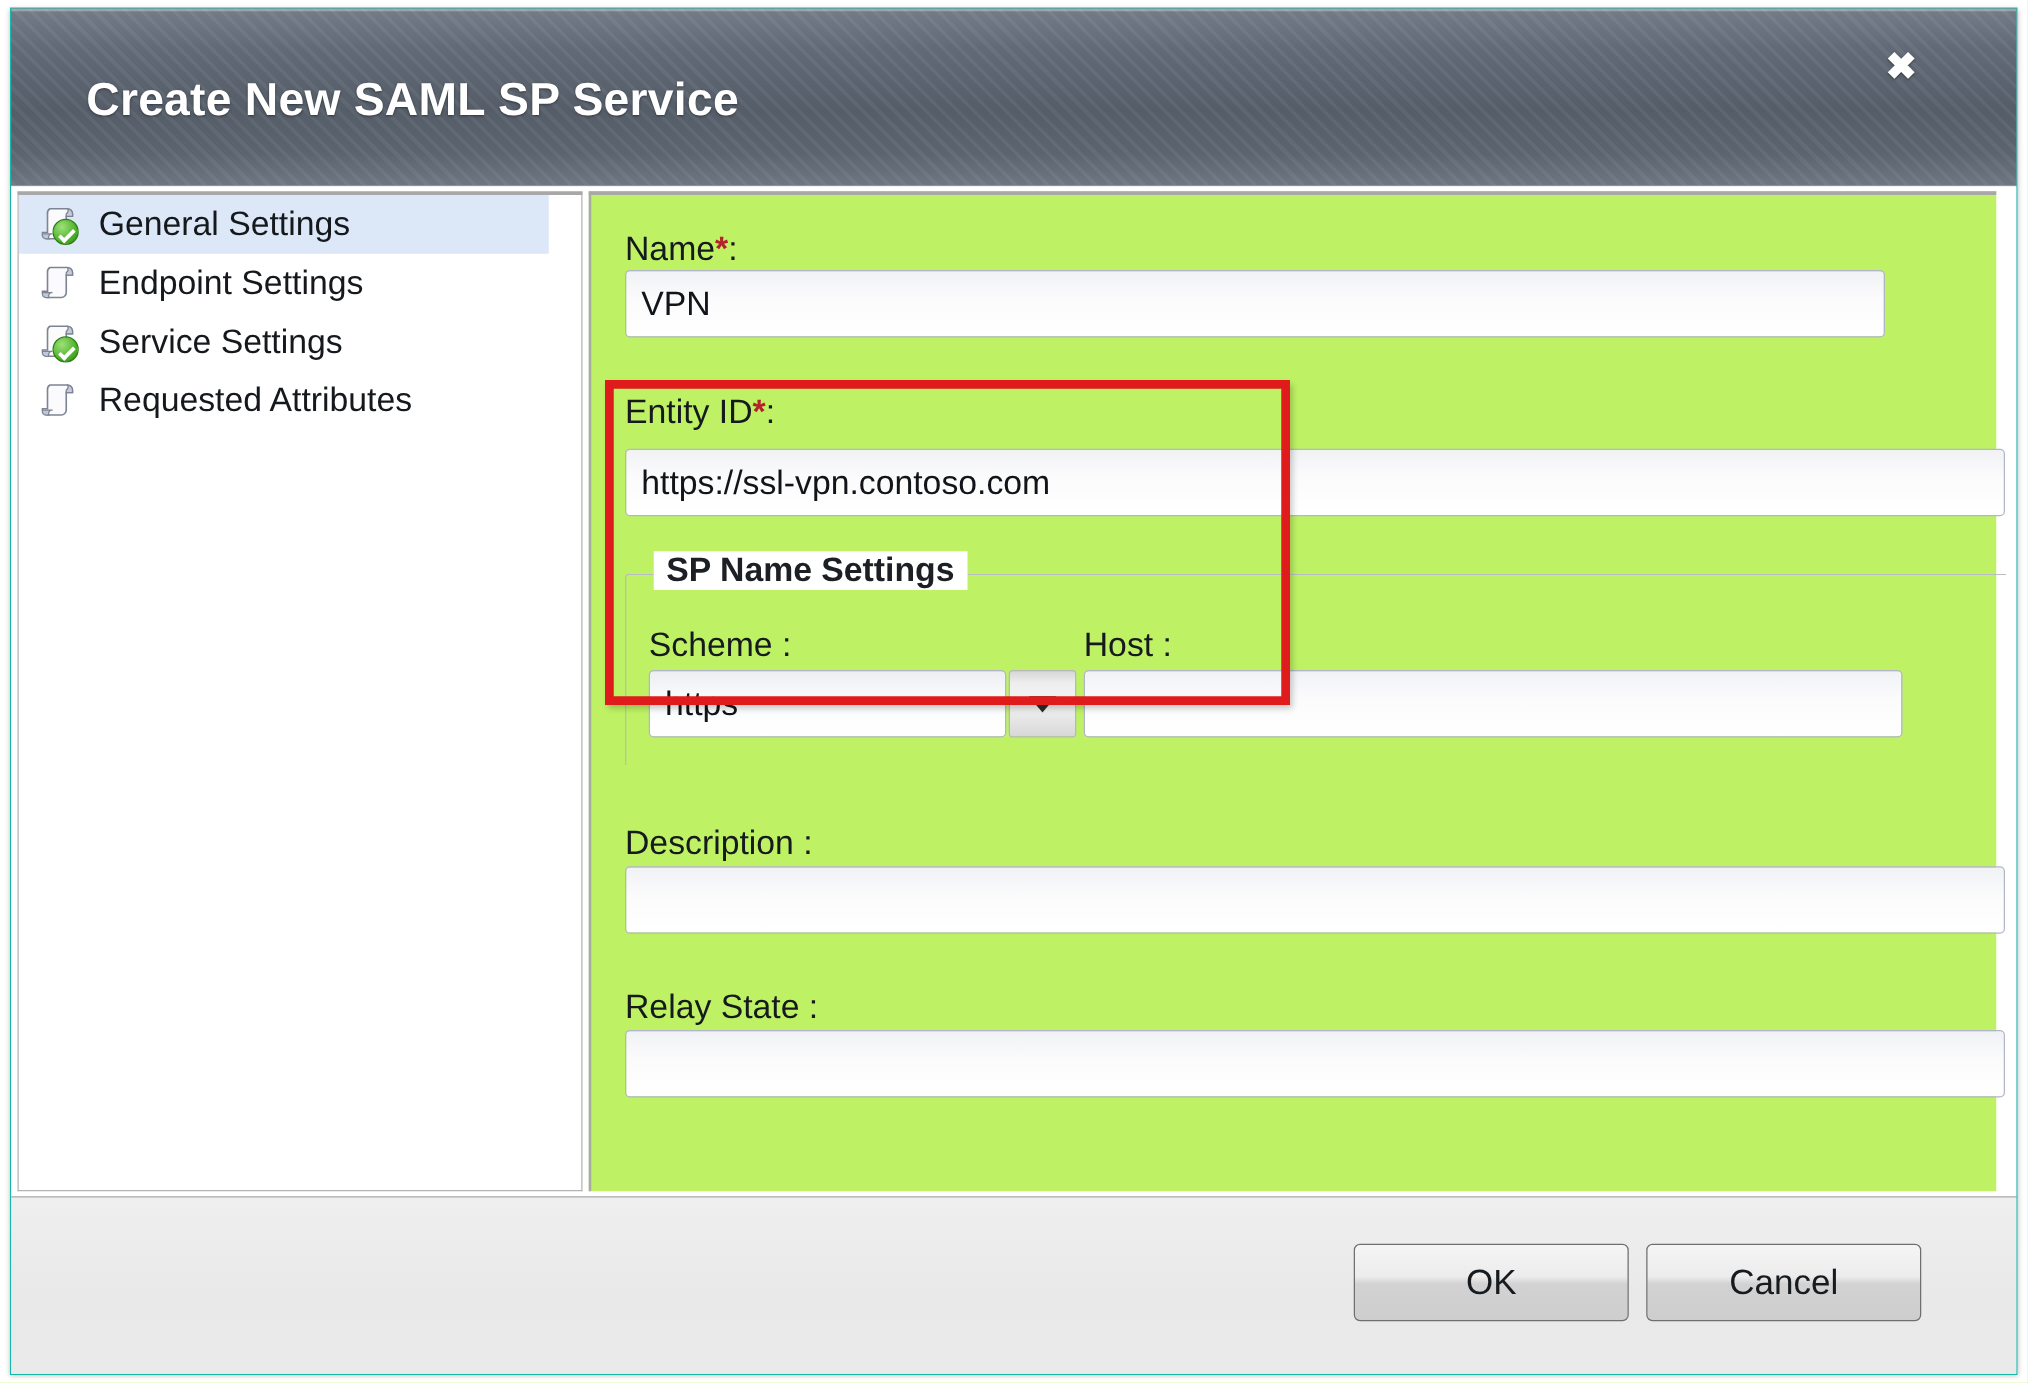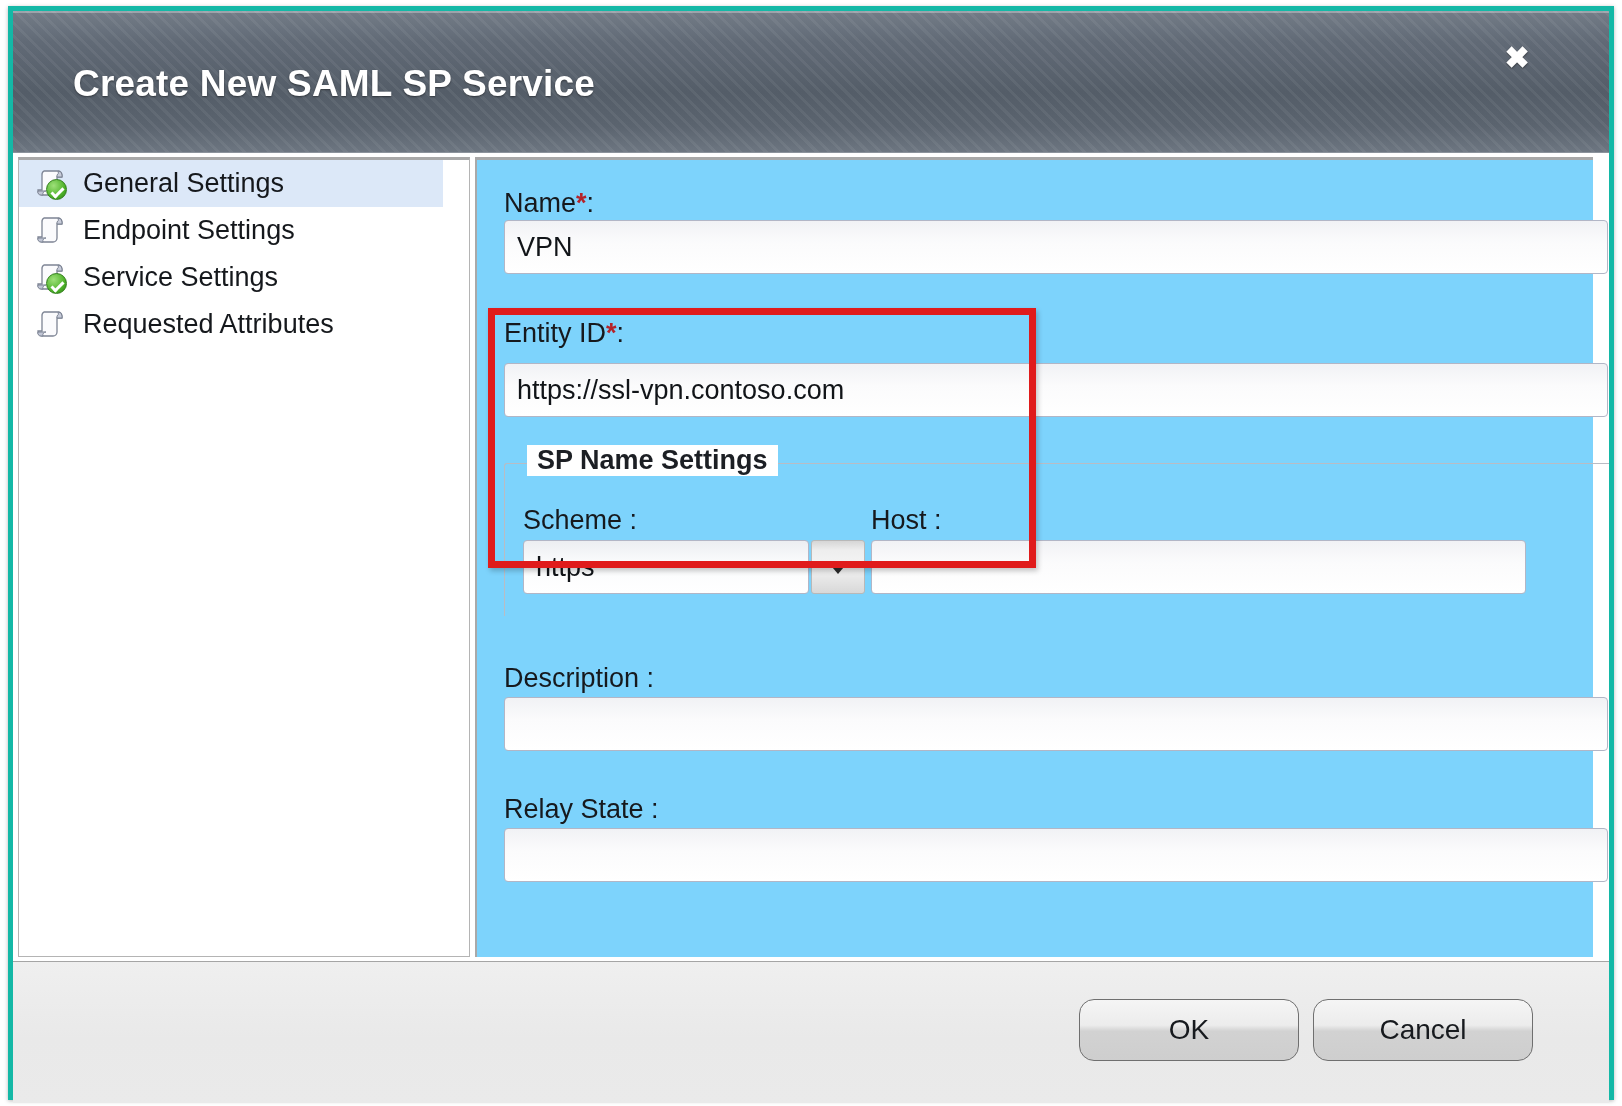--- a/index.html
+++ b/index.html
@@ -15,21 +15,21 @@
   }
 
   
   .dialog {
     position: absolute;
     left: 8px;
     top: 6px;
     width: 1606px;
     height: 1094px;
     background: #ffffff;
-    border: 5px solid #14b8a6;
+    border: 1px solid #14b8a6;
     box-sizing: border-box;
     box-shadow: 0 1px 4px rgba(0,0,0,0.28);
   }
 
   
   .titlebar {
     position: relative;
     height: 142px;
     box-sizing: border-box;
     border-bottom: 1px solid #8c939c;
@@ -128,21 +128,21 @@
     line-height: 1;
   }
 
   
   .content {
     position: absolute;
     left: 462px;
     top: 4px;
     right: 16px;
     height: 800px;
-    background: #7dd3fc;
+    background: #bef264;
     border-left: 2px solid #a9a9a9;
     border-top: 3px solid #a8a8a8;
     box-sizing: border-box;
   }
 
   .field-label {
     position: absolute;
     font-size: 27px;
     color: #16191d;
     white-space: nowrap;
@@ -236,21 +236,21 @@
     border-top: 1px solid #a5a5a5;
     background: linear-gradient(to bottom, #efefef 0%, #e9e9e9 55%, #eaeaea 100%);
   }
   .btn {
     position: absolute;
     top: 37px;
     width: 220px;
     height: 62px;
     box-sizing: border-box;
     border: 1px solid #6f6f6f;
-    border-radius: 15px;
+    border-radius: 5px;
     background: linear-gradient(to bottom, #f5f5f5 0%, #ececec 42%, #d2d2d2 52%, #cecece 100%);
     font-family: "Liberation Sans", sans-serif;
     font-size: 28px;
     color: #171a1e;
     cursor: pointer;
   }
   #ok-button { right: 310px; }
   #cancel-button { right: 76px; }
 
   
@@ -348,21 +348,21 @@
         </span>
         <span class="nav-label">Requested Attributes</span>
       </div>
 
 
     </div>
 
     <div class="content">
 
       <div class="field-label" style="left:27px; top:30px;"><span>Name</span><span class="req-star">*</span><span>:</span></div>
-      <input class="txt-input" style="left: 27px; top: 60px; width: 1104px; height: 54px;" value="VPN" placeholder="">
+      <input class="txt-input" style="left: 27px; top: 60px; width: 1008px; height: 54px;" value="VPN" placeholder="">
 
       <div class="field-label" style="left:27px; top:160px;"><span>Entity ID</span><span class="req-star">*</span><span>:</span></div>
       <input class="txt-input" style="left: 27px; top: 191px; width: 1104px; height: 54px; margin-top: 12px;" value="https://ssl-vpn.contoso.com">
 
       <div class="group-box">
         <div class="group-legend">SP Name Settings</div>
       </div>
 
       <div class="field-label" style="left:46px; top:347px;">Scheme :</div>
       <div class="select-wrap" style="left:46px; top:380px;">

